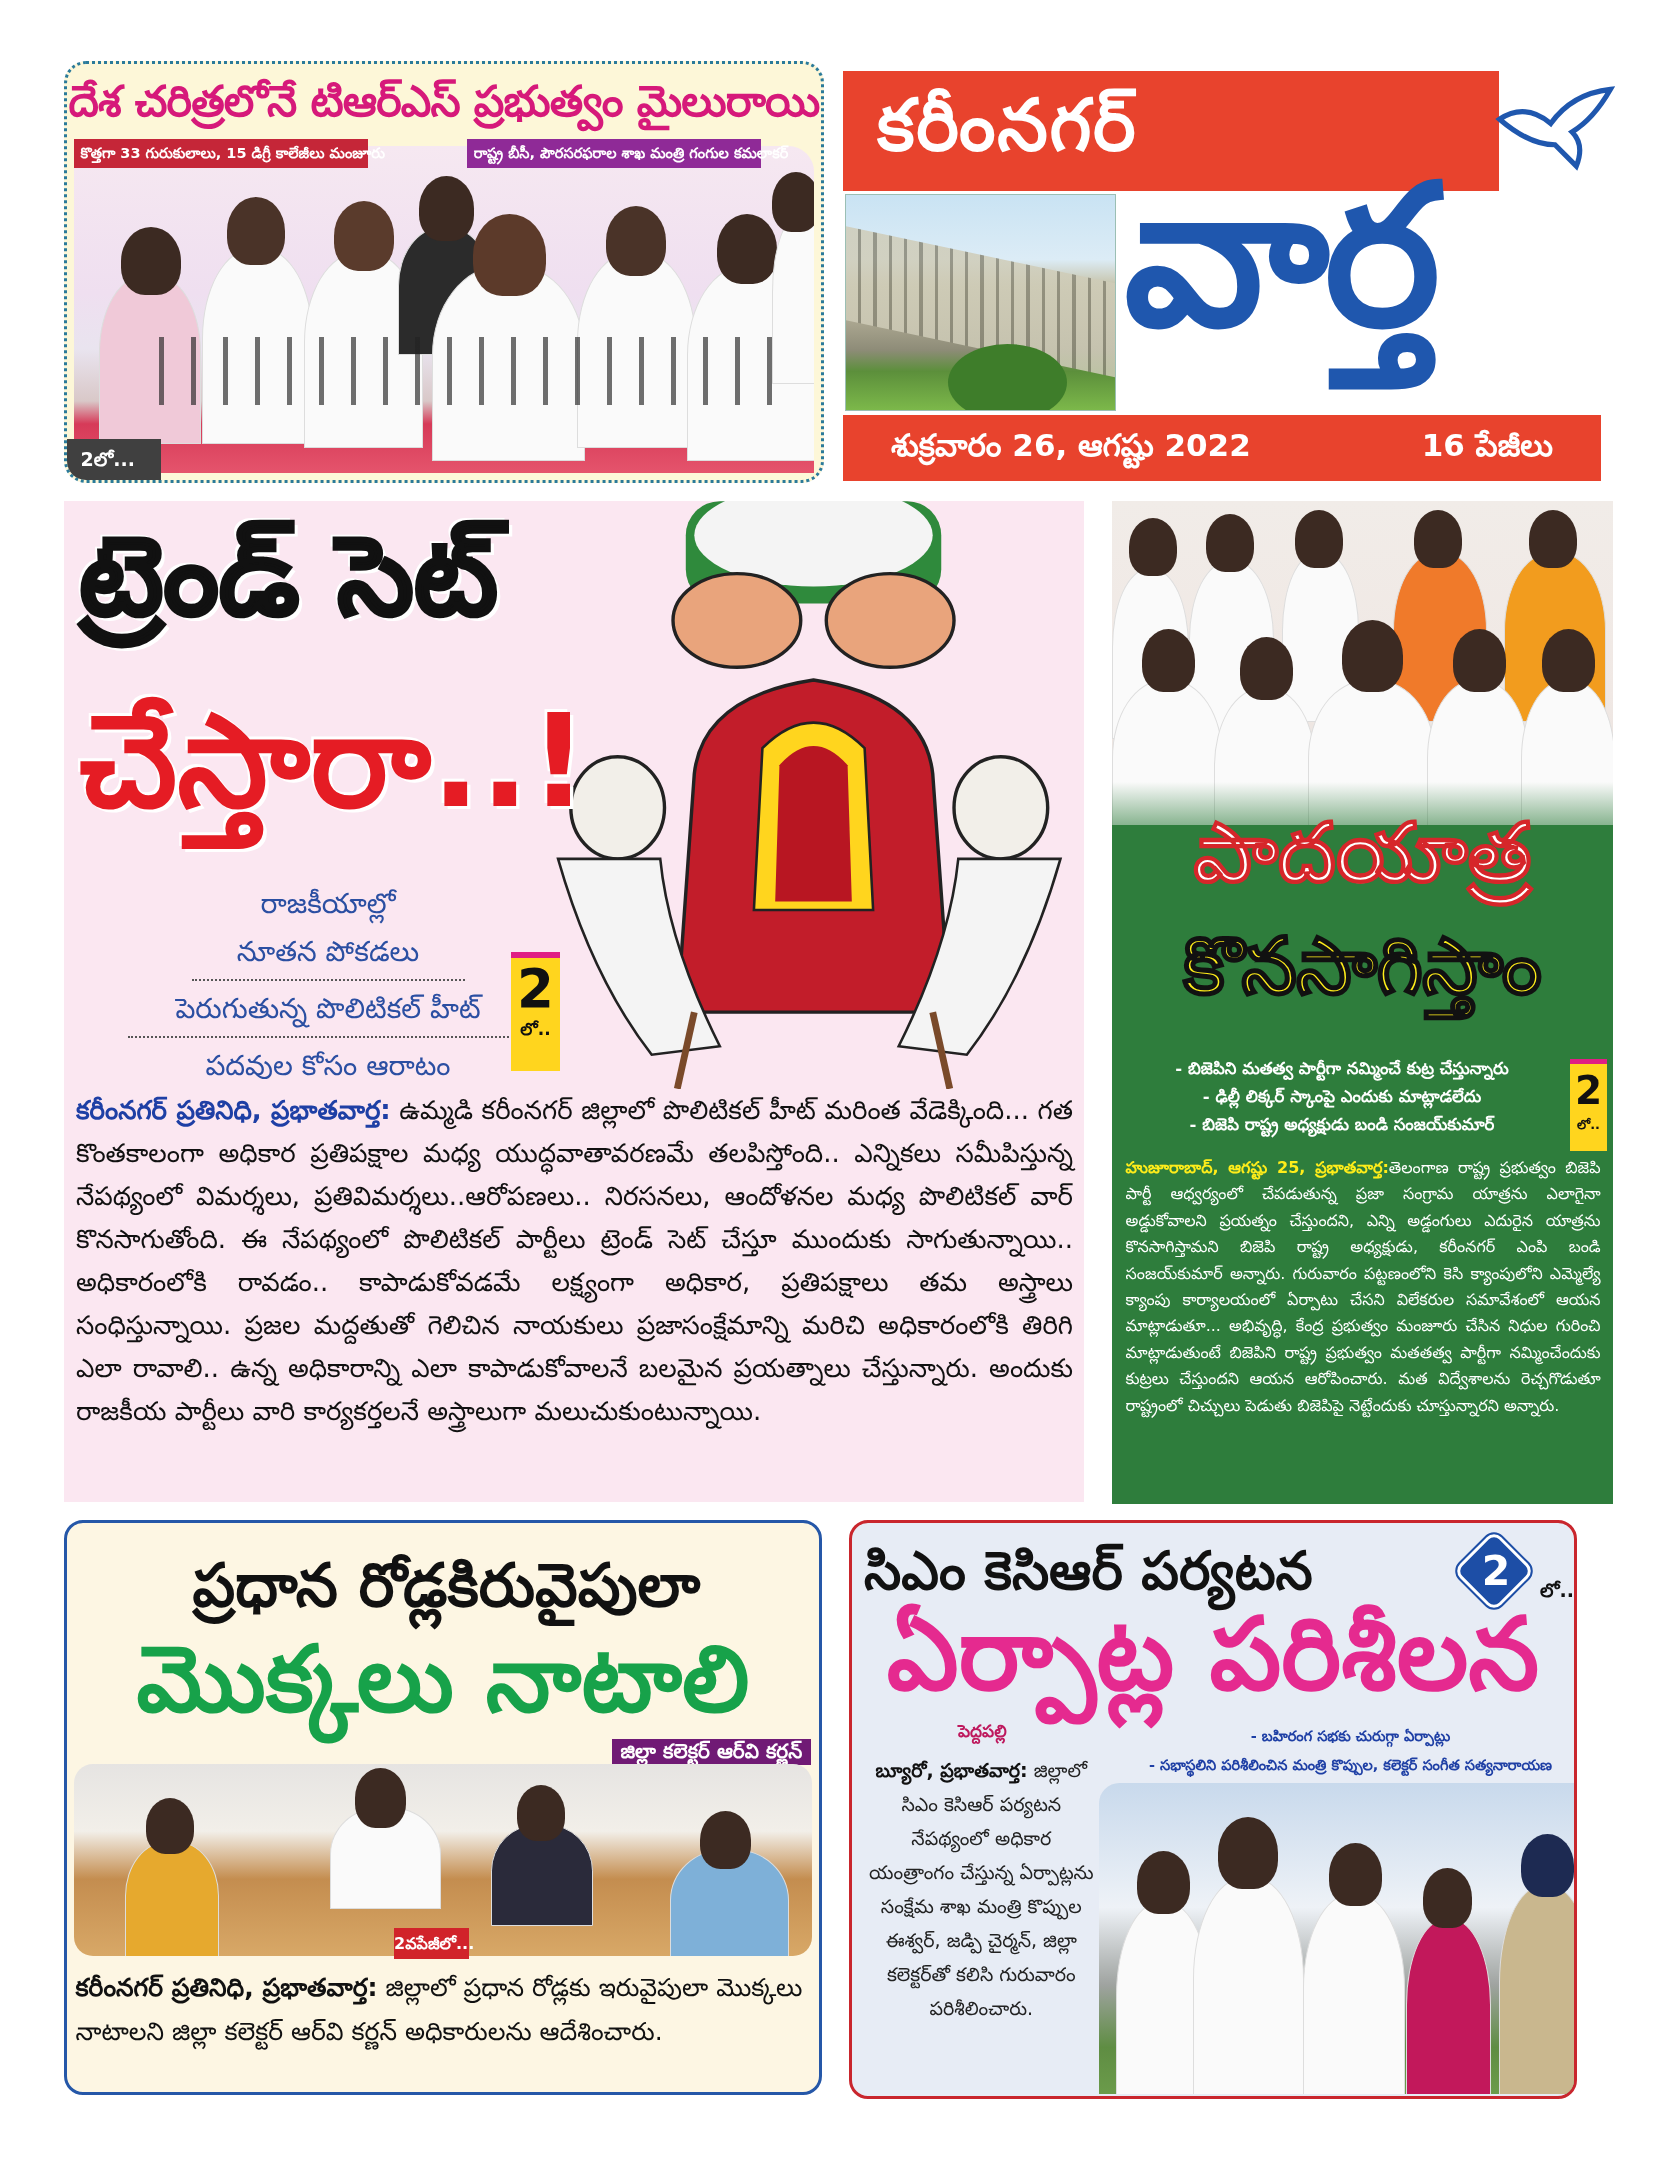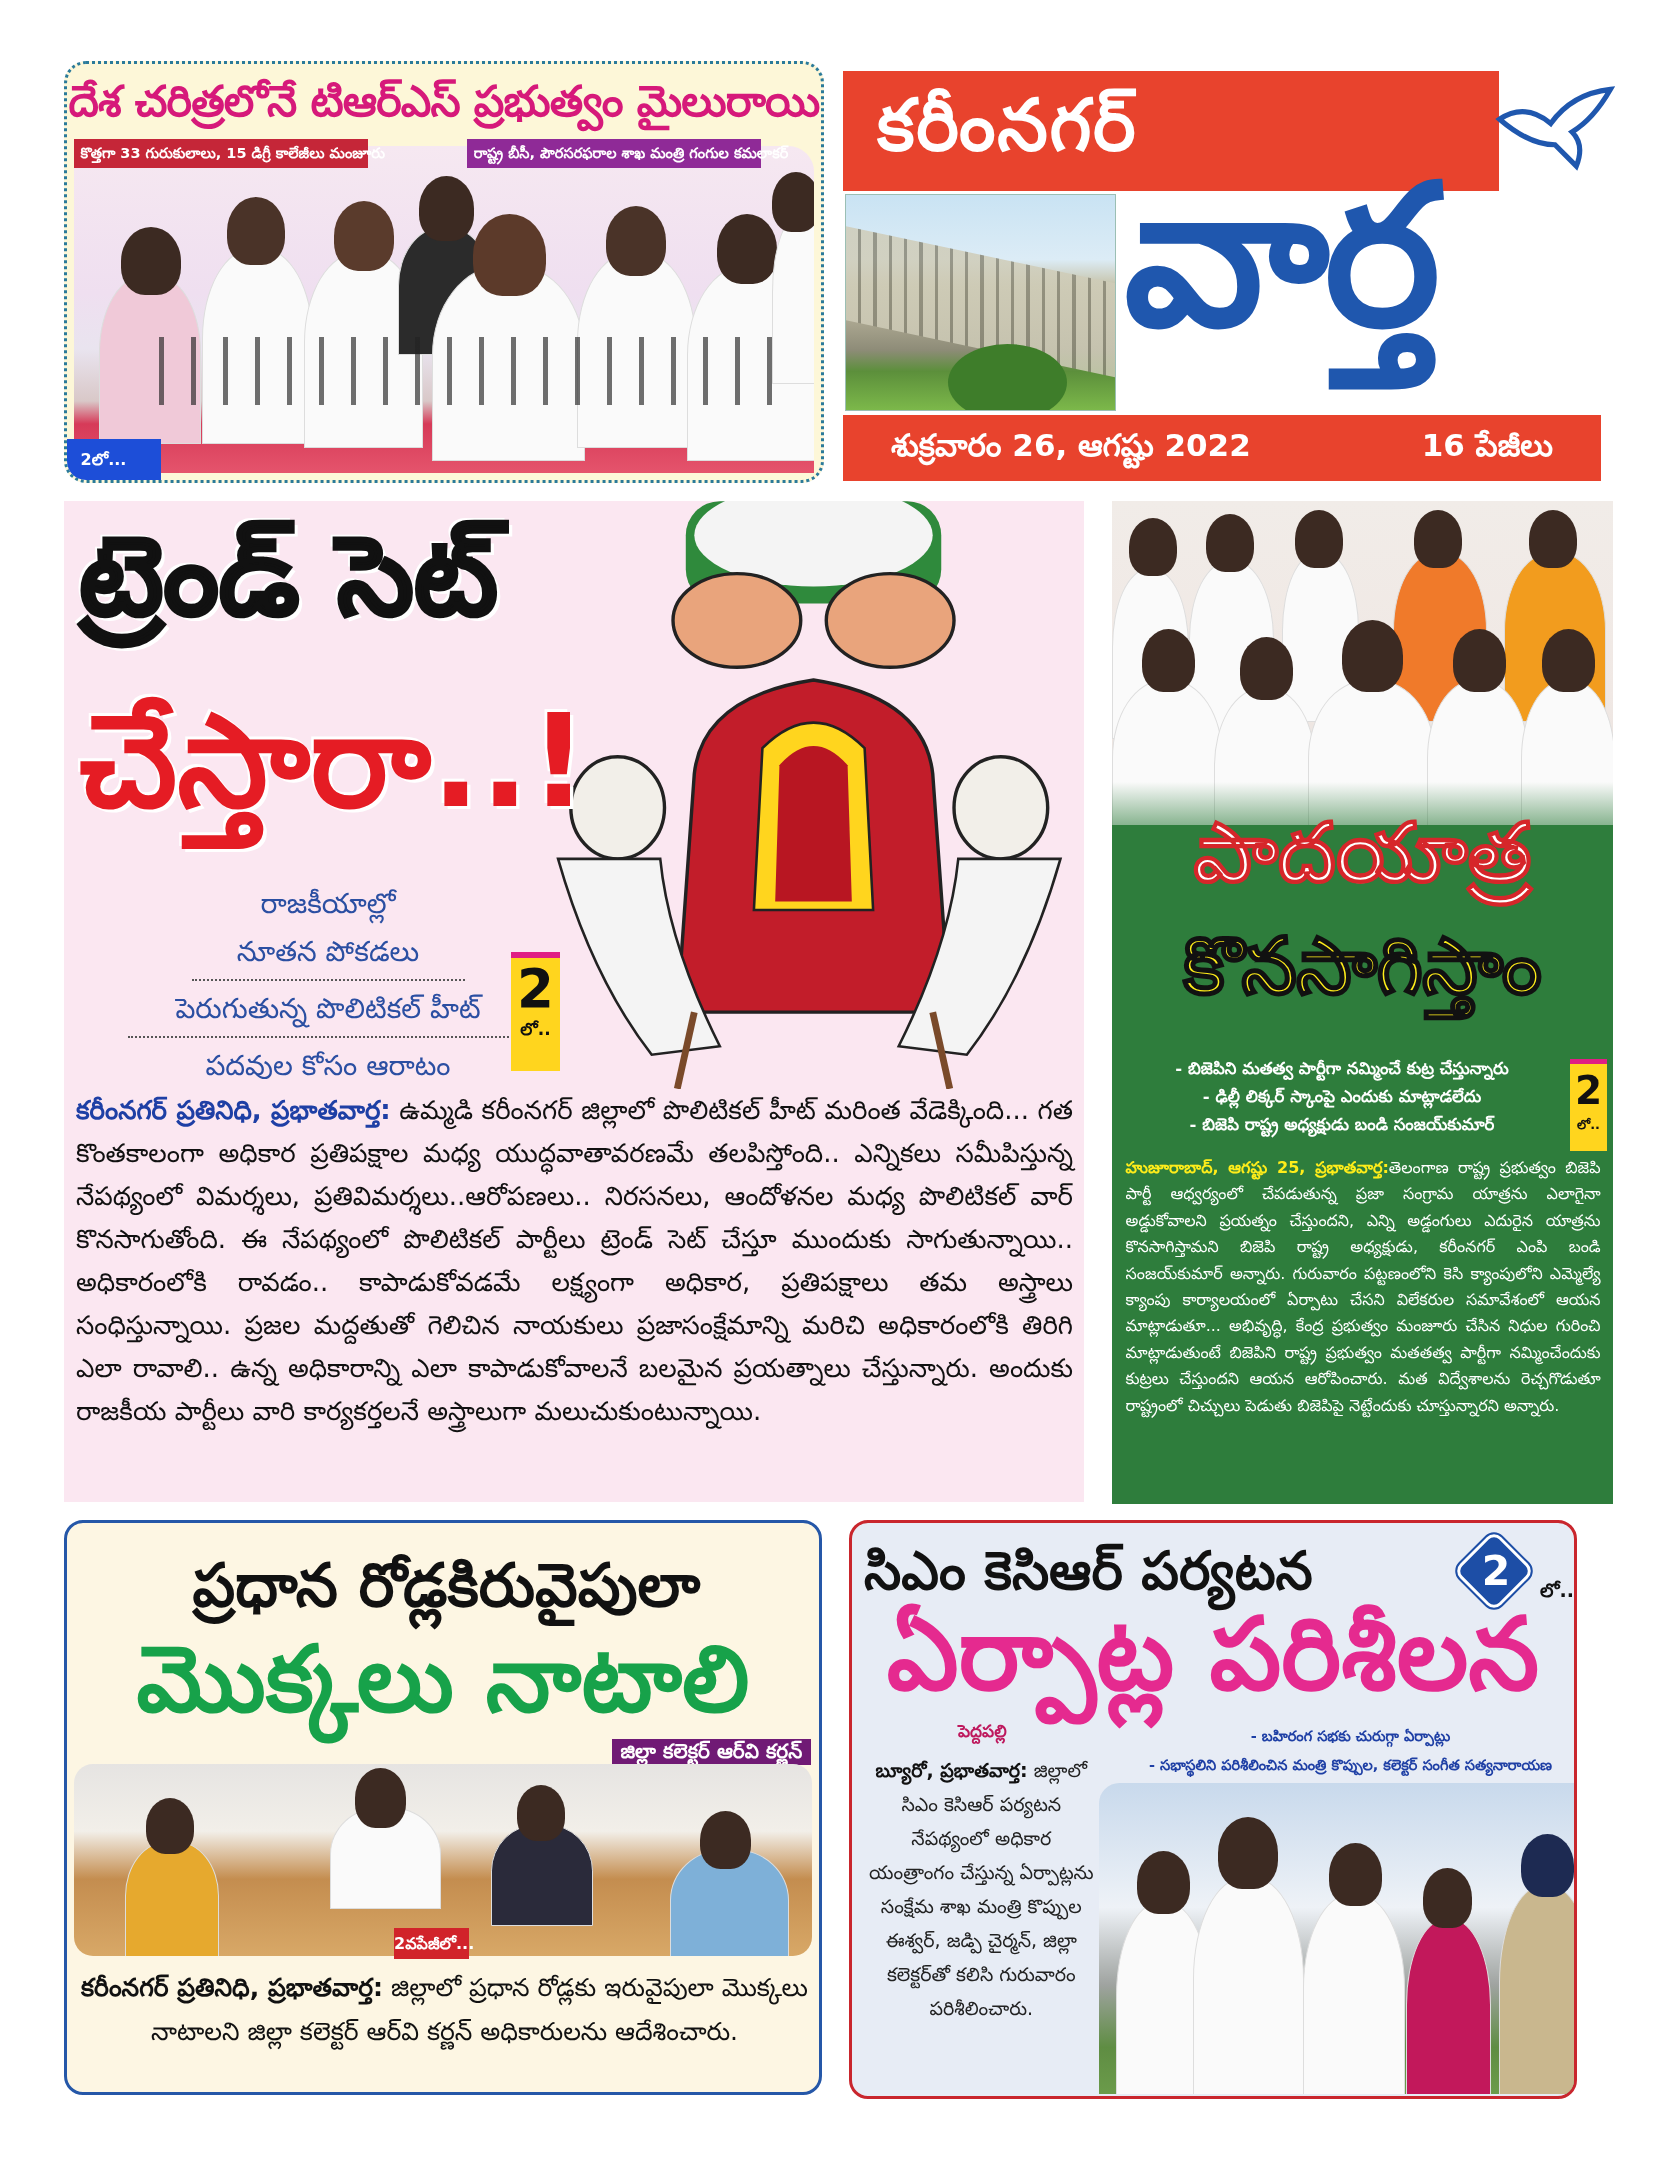--- a/index.html
+++ b/index.html
@@ -9,21 +9,21 @@
 
   
   #teaser { left: 64px; top: 61px; width: 760px; height: 422px; border: 3.4px dotted #2a7a9a; border-radius: 22px; background: #fdf7d8; overflow: hidden; }
   #teaser .t-title { position: absolute; left: 0; right: 0; top: 12px; text-align: center; font-weight: bold; font-size: 43px; color: #d6197a; letter-spacing: -0.9px; }
   #teaser .t-photo { position: absolute; left: 6.8px; top: 82px; right: 6.8px; bottom: 6.8px; border-radius: 0 25.6px 0 0; background: linear-gradient(180deg, #f6e8f1 0%, #efdff0 45%, #e9e4ef 62%, #d9c8c8 78%, #d63a58 85%, #e5546c 100%); overflow: hidden; }
   .person { position: absolute; border-radius: 50% 50% 40% 40%; background: #3c2a22; }
   .shirt { position: absolute; border-radius: 46% 46% 0 0; background: #fafafa; border: 0.9px solid #ddd; }
   #teaser .t-tag { position: absolute; top: 75px; height: 29px; font-size: 14.5px; color: #fff; line-height: 29px; padding: 0 6.8px; white-space: nowrap; font-weight: bold; }
   #teaser .t-tag.left { left: 6.8px; width: 294px; background: #c52638; }
   #teaser .t-tag.right { left: 400px; width: 294px; background: #8f2a97; }
-  #teaser .t-more { position: absolute; left: 0; bottom: 0; width: 94px; height: 41px; background: #1d4ed8; color: #fff; font-weight: bold; font-size: 16px; line-height: 41px; padding-left: 13.6px; }
+  #teaser .t-more { position: absolute; left: 0; bottom: 0; width: 94px; height: 41px; background: #404040; color: #fff; font-weight: bold; font-size: 19px; line-height: 41px; padding-left: 13.6px; }
   .mics { position: absolute; left: 85px; right: 25.6px; bottom: 68px; height: 68px; }
 
   
   #mast-top { left: 843px; top: 71px; width: 656px; height: 120px; background: #e8432d; }
   #mast-top .m-city { position: absolute; left: 34px; top: 12px; font-size: 72px; font-weight: bold; color: #fff; letter-spacing: 1.7px; }
   #mast-photo { left: 845px; top: 194px; width: 271px; height: 217px; border: 0.9px solid #9bbfb4; background: linear-gradient(180deg, #c9e3f3 0%, #dcecf6 30%, #c6c3a9 42%, #a8a48e 60%, #8e8c78 72%, #5c8f3b 82%, #7cb84a 100%); overflow: hidden; }
   #mast-photo .dam { position: absolute; left: 0; top: 61px; width: 281px; height: 94px; background: repeating-linear-gradient(90deg, #cfccb8 0 12px, #8a8877 12px 15.3px); transform: skewY(12deg); opacity: .85; }
   #mast-photo .tree { position: absolute; left: 102px; top: 149px; width: 119px; height: 77px; border-radius: 50%; background: #3e7d2a; }
   #mast-logo { left: 1124px; top: 158px; font-size: 196px; font-weight: bold; color: #1f57ae; line-height: 1; letter-spacing: -5.1px; }
   #mast-dove { left: 1491px; top: 85px; width: 128px; height: 94px; }
@@ -58,21 +58,21 @@
   #bjp .body { position: absolute; left: 13.6px; top: 654px; width: 475px; font-size: 16px; line-height: 26.4px; color: #fff; text-align: justify; }
   #bjp .body .dl { color: #ffed1a; font-weight: bold; }
 
   
   #roads { left: 64px; top: 1520px; width: 758px; height: 575px; border: 3.4px solid #2557a8; border-radius: 19px; background: #fdf6e3; overflow: hidden; }
   #roads .h1 { position: absolute; left: 0; right: 0; top: 27px; text-align: center; font-size: 60px; font-weight: bold; color: #111; padding-left: 7px; }
   #roads .h2 { position: absolute; left: 0; right: 0; top: 111px; text-align: center; font-size: 92px; font-weight: bold; color: #17a24a; line-height: 1; }
   #roads .byline { position: absolute; left: 545px; top: 216px; height: 25.6px; padding: 0 8.5px; background: #701a75; color: #fff; font-weight: bold; font-size: 20px; line-height: 25.6px; }
   #roads .photo { position: absolute; left: 6.8px; top: 241px; width: 738px; height: 192px; border-radius: 19px; background: linear-gradient(180deg, #e6e4e2 0%, #f2efe9 35%, #c48d4f 60%, #d8a867 100%); overflow: hidden; }
   #roads .more { position: absolute; left: 327px; top: 405px; width: 73px; height: 31px; background: #d1232a; color: #fff; font-weight: bold; font-size: 16px; text-align: center; line-height: 31px; width: 75px; padding: 0; }
-  #roads .body { position: absolute; left: 8.5px; top: 443px; width: 738px; text-align: center; font-size: 25px; line-height: 44px; color: #111; }
+  #roads .body { position: absolute; left: 8.5px; top: 443px; width: 738px; font-size: 25px; line-height: 44px; color: #111; }
   #roads .body .dl { font-weight: bold; }
 
   
   #cm { left: 849px; top: 1520px; width: 728px; height: 579px; border: 3.4px solid #c9262d; border-radius: 19px; background: #e7ecf5; overflow: hidden; }
   #cm .h1 { position: absolute; left: 12px; top: 17px; font-size: 53px; font-weight: bold; color: #111; }
   #cm .badge { position: absolute; left: 613px; top: 19px; width: 58px; height: 58px; background: #1d4ea6; border: 3.4px solid #fff; outline: 2.6px solid #1d4ea6; transform: rotate(45deg); border-radius: 10.2px; }
   #cm .badge-n { position: absolute; left: 627px; top: 24px; width: 34px; text-align: center; font-size: 41px; color: #fff; font-weight: bold; }
   #cm .badge-l { position: absolute; left: 688px; top: 56px; font-size: 19px; font-weight: bold; color: #111; }
   #cm .h2 { position: absolute; left: 0; right: 0; top: 81px; text-align: center; font-size: 101px; font-weight: bold; color: #e52a8f; line-height: 1; }
   #cm .place { position: absolute; left: 15.3px; top: 198px; width: 230px; text-align: center; font-size: 17px; font-weight: bold; color: #be185d; }

